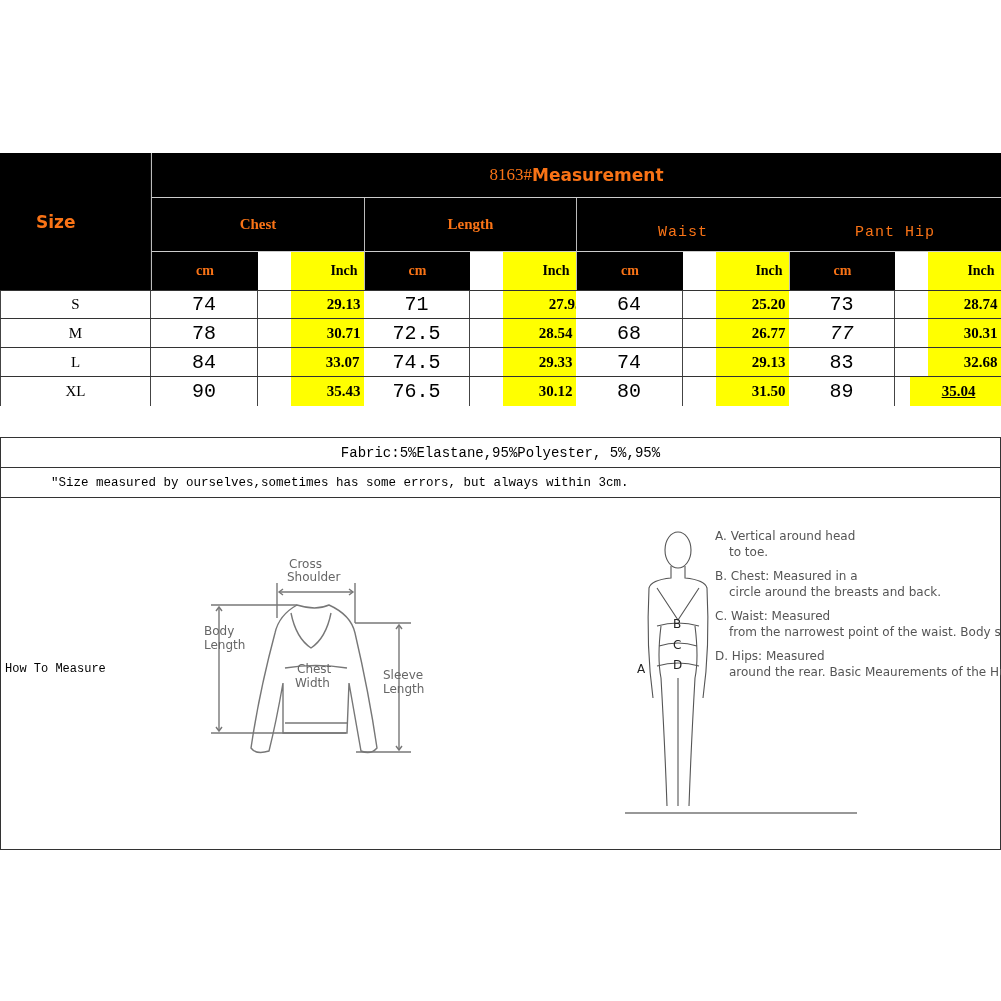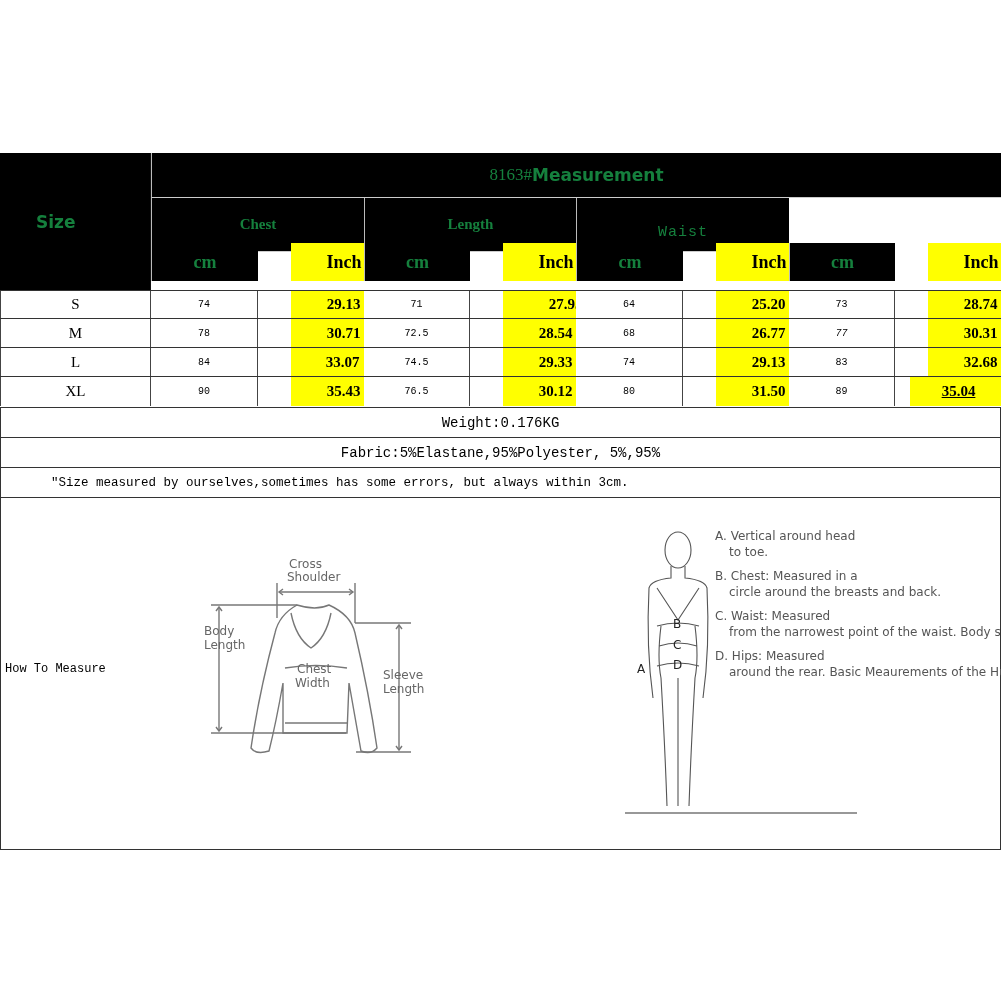--- a/index.html
+++ b/index.html
@@ -1,38 +1,38 @@
 <!DOCTYPE html>
 <html><head>
 <meta charset="utf-8">
 <style>
   html, body { margin: 0; padding: 0; background: #ffffff; }
   body { width: 1001px; height: 1001px; position: relative; overflow: hidden; font-family: "Liberation Serif", serif; color: #000; }
   #chart { position: absolute; left: 0; top: 153px; width: 1001px; height: 697px; }
 
   .cell { position: absolute; box-sizing: border-box; display: flex; align-items: center; justify-content: center; white-space: nowrap; }
-  .hdr { background: #000; color: #15803d; }
+  .hdr { background: #000; color: #f97316; }
   .yellow { background: #ffff00; margin-left: 33px; }
   .white { background: #fff; }
 
   .size-head { left: 0; top: 0; width: 151px; height: 137px; font-family: "DejaVu Sans", sans-serif; font-weight: bold; font-size: 17px; border-right: 1px solid #111; justify-content: flex-start; padding-left: 36px; }
   .title { left: 151px; top: 0; width: 850px; height: 45px; font-family: "Liberation Serif", serif; font-size: 17px; border-left: 1px solid #bbb; border-bottom: 1px solid #ccc; }
   .title b { font-family: "DejaVu Sans", sans-serif; font-weight: bold; }
   .group { top: 45px; height: 54px; font-size: 15px; border-bottom: 1px solid #ccc; }
   .group.b-left { border-left: 1px solid #bbb; }
   .group .g-label { font-weight: bold; font-family: "Liberation Serif", serif; }
   .group .g-label.mono { font-family: "Liberation Mono", monospace; font-weight: normal; letter-spacing: 1px; margin-top: 16px; }
-  .unit { top: 90px; height: 38px; font-weight: bold; font-size: 18px; }
+  .unit { top: 99px; height: 38px; font-weight: bold; font-size: 14px; }
   .unit.hdr { border-left: 1px solid #bbb; }
 
   .row-line { position: absolute; left: 0; width: 1001px; height: 1px; background: #333; }
   .data { font-size: 15px; height: 29px; border-right: 1px solid #444; }
   .data.yellow { font-weight: bold; }
   .data.size { font-family: "Liberation Serif", serif; }
-  .data.num { font-family: "Liberation Mono", monospace; font-size: 10px; }
+  .data.num { font-family: "Liberation Mono", monospace; font-size: 20px; }
 
   .info { left: 0; width: 1001px; height: 30px; font-family: "Liberation Mono", monospace; font-size: 14px; border-top: 1px solid #333; border-left: 1px solid #333; border-right: 1px solid #333; }
   .note { justify-content: flex-start; padding-left: 50px; font-size: 12.5px; }
 
   .measure { left: 0; top: 344px; width: 1001px; height: 353px; border: 1px solid #333; box-sizing: border-box; align-items: flex-start; justify-content: flex-start; }
   .htm-label { position: absolute; left: 4px; top: 164px; font-family: "Liberation Mono", monospace; font-size: 12px; }
 
   .shirt-fig { position: absolute; left: 200px; top: 55px; width: 230px; height: 210px; }
   .body-fig { position: absolute; left: 620px; top: 20px; width: 250px; height: 300px; }
   .fig-text { font-family: "DejaVu Sans", sans-serif; fill: #666; font-size: 12px; }
@@ -52,20 +52,23 @@
   </div>
 
   <div class="cell hdr group b-left" style="left:151px;width:213px;">
     <span class="g-label">Chest</span>
   </div>
   <div class="cell hdr group b-left" style="left:364px;width:212px;">
     <span class="g-label">Length</span>
   </div>
   <div class="cell hdr group b-left" style="left:576px;width:213px;">
     <span class="g-label mono">Waist</span>
+  </div>
+  <div class="cell hdr group" style="left:789px;width:212px;">
+    <span class="g-label mono">Pant Hip</span>
   </div>
 
   <div class="cell hdr unit" style="left:151px;width:107px;">cm</div>
   <div class="cell yellow unit" style="left:258px;width:106px;">Inch</div>
   <div class="cell hdr unit" style="left:364px;width:106px;">cm</div>
   <div class="cell yellow unit" style="left:470px;width:106px;">Inch</div>
   <div class="cell hdr unit" style="left:576px;width:107px;">cm</div>
   <div class="cell yellow unit" style="left:683px;width:106px;">Inch</div>
   <div class="cell hdr unit" style="left:789px;width:106px;">cm</div>
   <div class="cell yellow unit" style="left:895px;width:106px;">Inch</div>
@@ -108,21 +111,20 @@
   <div class="cell white data num" style="left:576px;top:224px;width:107px;">80</div>
   <div class="cell yellow data" style="left:683px;top:224px;width:106px;">31.50</div>
   <div class="cell white data num" style="left:789px;top:224px;width:106px;">89</div>
   <div class="cell yellow data" style="left:877px;top:224px;width:98px;text-decoration:underline;">35.04</div>
 
   <div class="row-line" style="top:137px;"></div>
   <div class="row-line" style="top:165px;"></div>
   <div class="row-line" style="top:194px;"></div>
   <div class="row-line" style="top:223px;"></div>
 
-  <div class="cell info" style="top:254px;">Weight:0.176KG</div>
   <div class="cell info" style="top:284px;">Fabric:5%Elastane,95%Polyester, 5%,95%</div>
   <div class="cell info note" style="top:314px;">"Size measured by ourselves,sometimes has some errors, but always within 3cm.</div>
 
   <div class="cell measure">
     <div class="htm-label">How To Measure</div>
 
     <svg class="shirt-fig" viewBox="0 0 230 210">
       <g stroke="#777" stroke-width="1.4" fill="none">
 
         <line x1="76" y1="30" x2="76" y2="65"></line>

